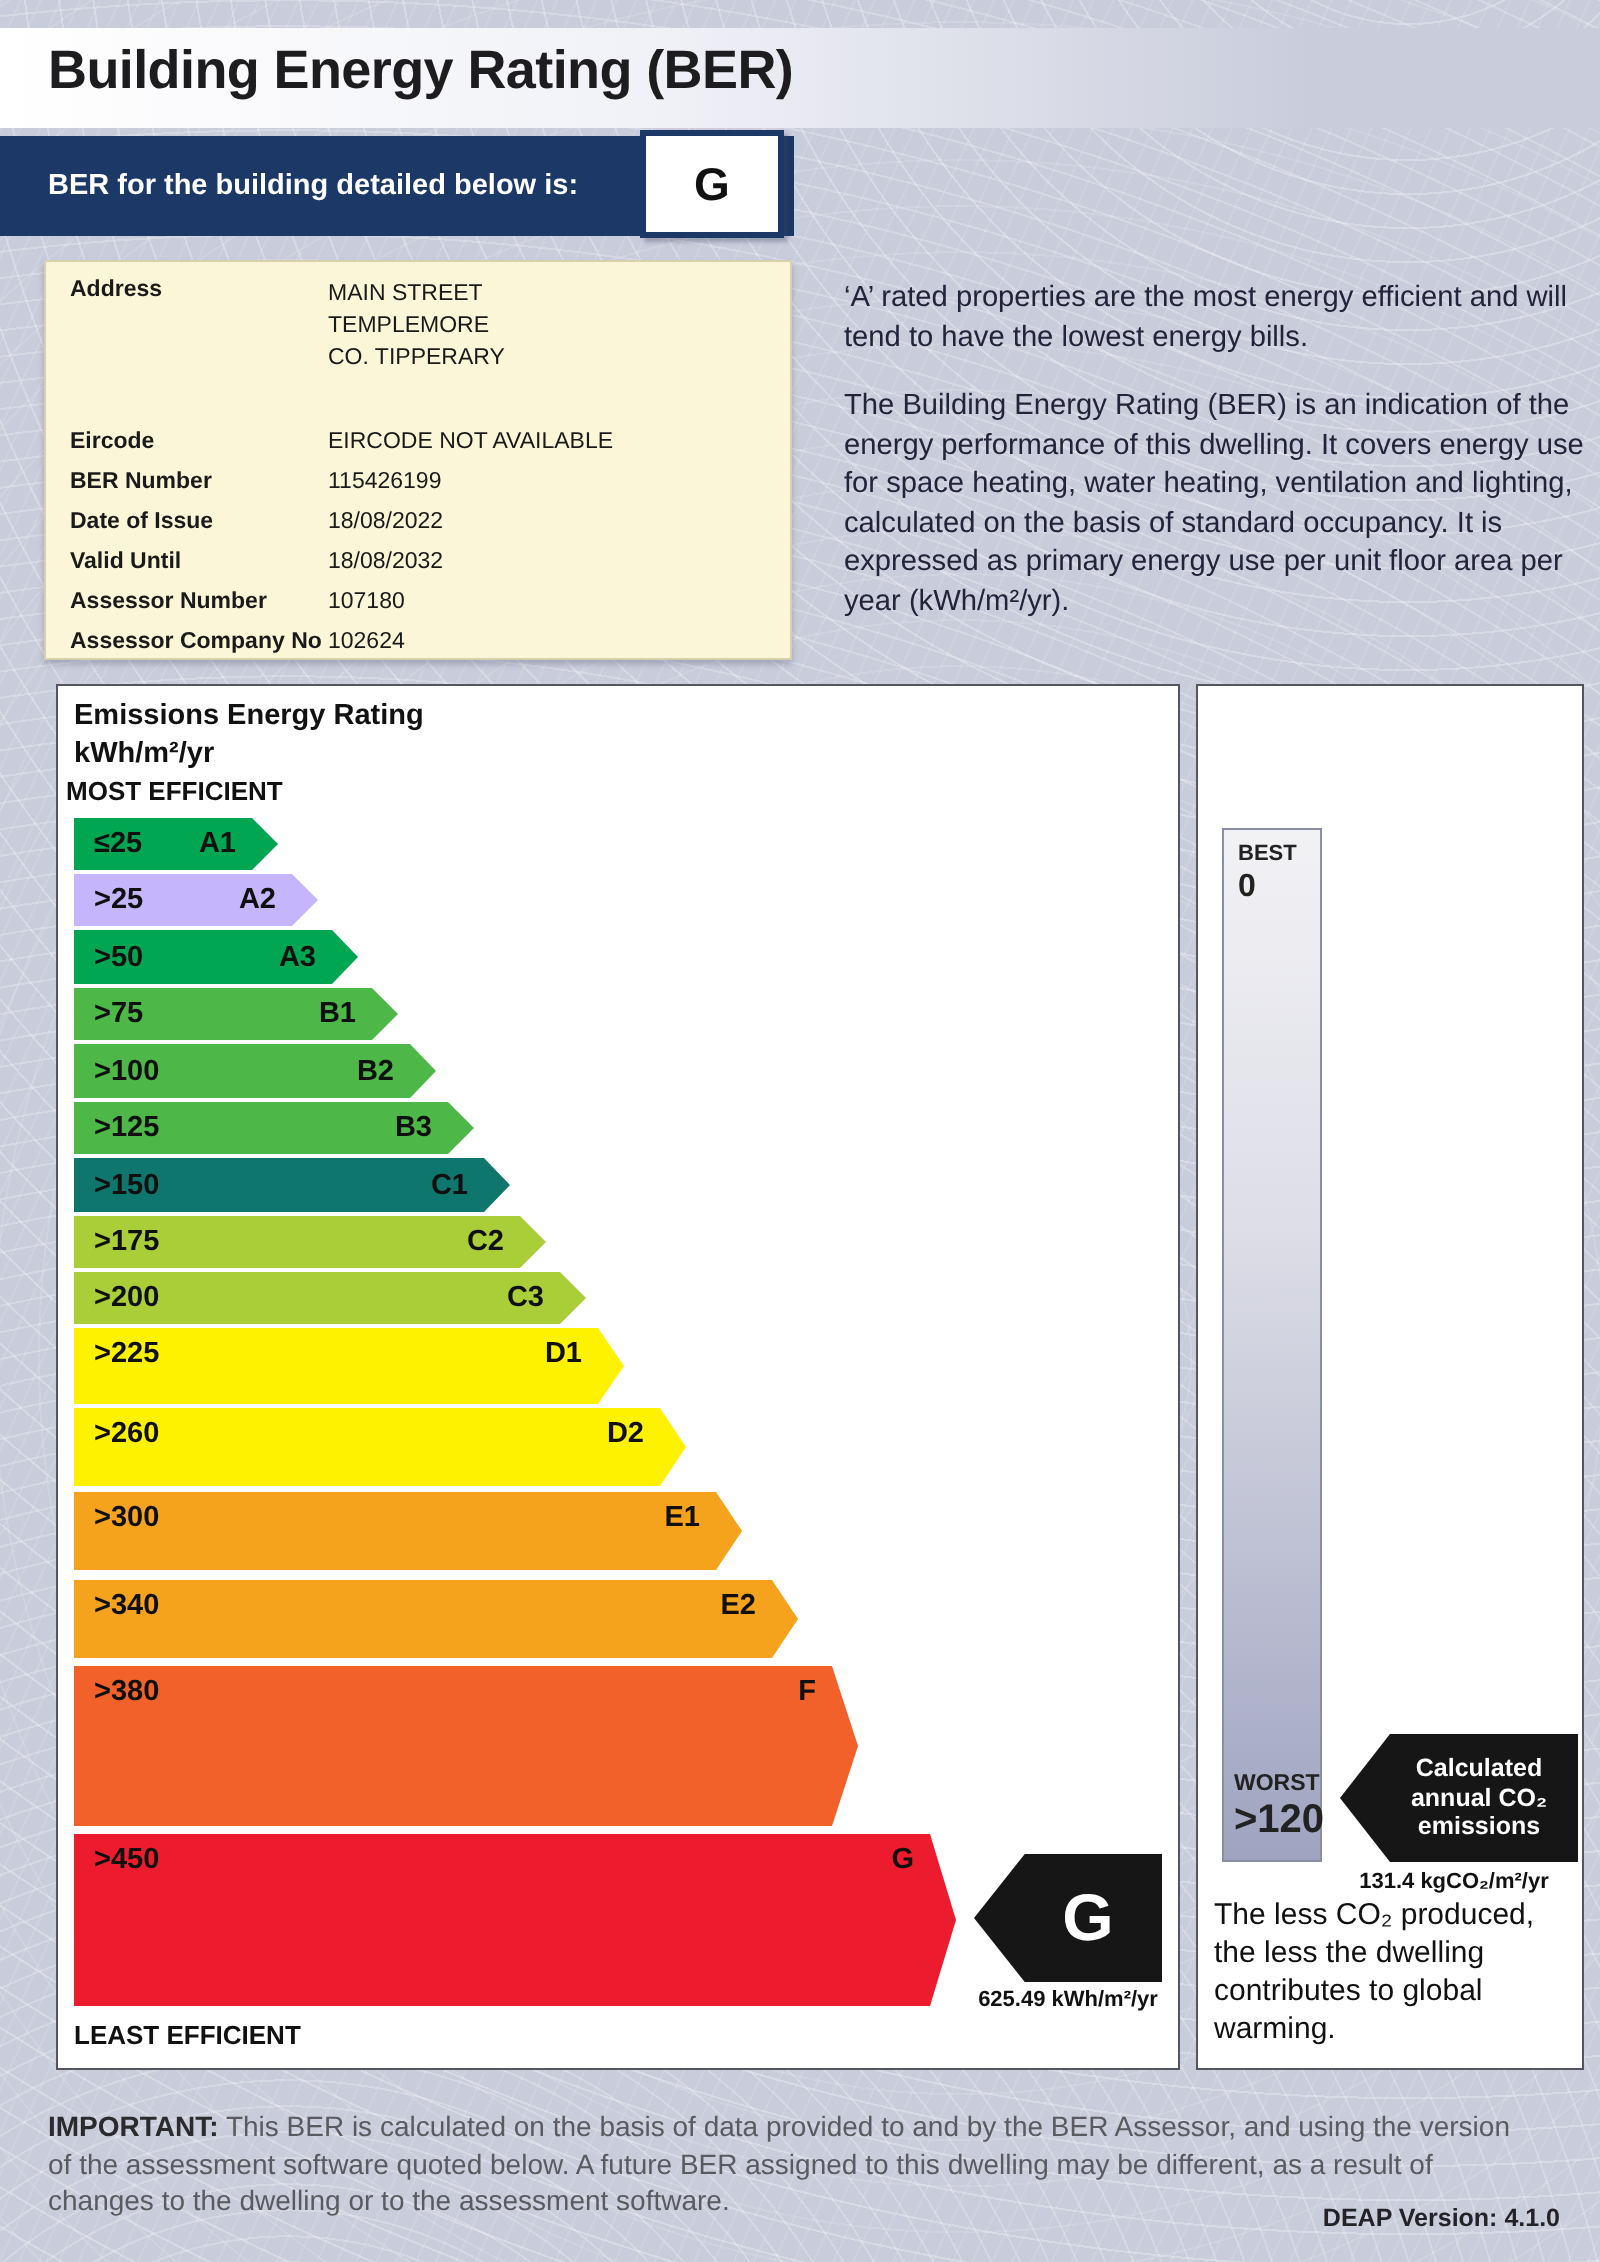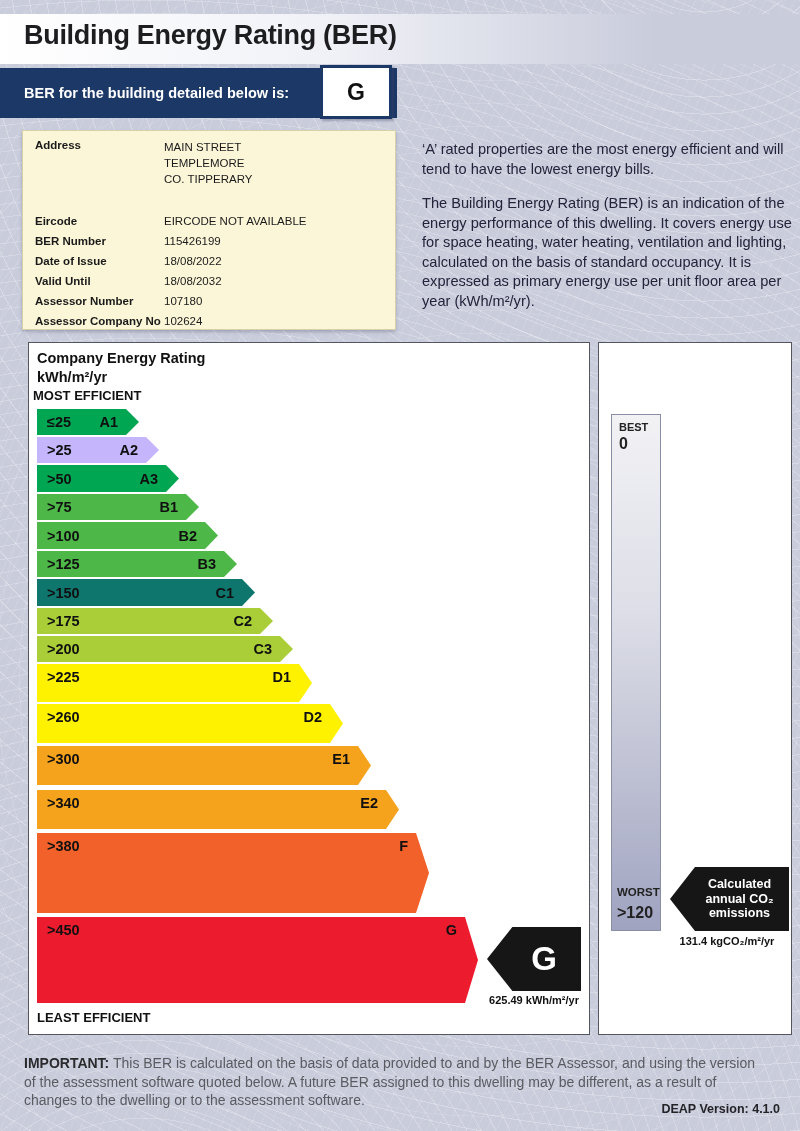--- a/index.html
+++ b/index.html
@@ -48,21 +48,21 @@
   .g-pointer{position:absolute;left:458px;top:584px;width:94px;height:64px;background:#161616;
     clip-path:polygon(0 50%,27% 0,100% 0,100% 100%,27% 100%);display:flex;align-items:center;justify-content:center;}
   .g-pointer span{color:#fff;font-size:33px;font-weight:bold;padding-left:20px;}
   .g-value{position:absolute;left:448px;top:651px;width:114px;text-align:center;font-size:11px;font-weight:bold;color:#111;}
   .co2-title{position:absolute;left:10px;top:8px;font-size:13.5px;font-weight:bold;line-height:1.28;color:#111;}
   .co2-bar{position:absolute;left:12px;top:71px;width:50px;height:517px;box-sizing:border-box;border:1px solid #8a8ea4;
     background:linear-gradient(180deg,#f2f2f5 0%,#dddee7 38%,#bcbfd2 72%,#9fa3c0 100%);}
   .best-label{position:absolute;left:7px;top:6px;font-size:11px;font-weight:bold;color:#222;}
   .best-value{position:absolute;left:7px;top:20px;font-size:16px;font-weight:bold;color:#222;}
   .worst-label{position:absolute;left:5px;bottom:32px;font-size:11.5px;font-weight:bold;color:#222;}
-  .worst-value{position:absolute;left:5px;bottom:8px;font-size:16px;font-weight:bold;color:#222;}
+  .worst-value{position:absolute;left:5px;bottom:8px;font-size:20px;font-weight:bold;color:#222;}
   .co2-arrow{position:absolute;left:71px;top:524px;width:119px;height:64px;background:#161616;
     clip-path:polygon(0 50%,21% 0,100% 0,100% 100%,21% 100%);display:flex;align-items:center;justify-content:center;}
   .co2-arrow span{display:block;width:80px;margin-left:20px;color:#fff;font-size:12.5px;font-weight:bold;line-height:1.16;text-align:center;}
   .co2-value{position:absolute;left:64px;top:592px;width:128px;text-align:center;font-size:11px;font-weight:bold;color:#111;}
   .co2-note{position:absolute;left:8px;top:606px;width:182px;font-size:15px;line-height:1.26;color:#111;}
   .important{position:absolute;left:24px;top:1040px;width:742px;font-size:14px;line-height:1.33;color:#5a5b61;}
   .important .imp-lbl{font-weight:bold;color:#2b2b2e;}
   .deap{position:absolute;right:20px;top:1102px;font-size:12.5px;font-weight:bold;color:#232327;}
 </style>
 </head>
@@ -97,21 +97,21 @@
     <div class="detail-row" style="top:184px"><span class="lbl">Assessor Company No</span><span>102624</span></div>
   </div>
 
   <div class="intro">
     <p>‘A’ rated properties are the most energy efficient and will tend to have the lowest energy bills.</p>
     <p>The Building Energy Rating (BER) is an indication of the energy performance of this dwelling.  It covers energy use for space heating, water heating, ventilation and lighting, calculated on the basis of standard occupancy. It is expressed as primary energy use per unit floor area per year (kWh/m²/yr).</p>
   </div>
 
   <div class="panel ber-panel">
     <div class="ber-head">
-      <div>Company Energy Rating</div>
+      <div>Emissions Energy Rating</div>
       <div>kWh/m²/yr</div>
     </div>
     <div class="most">MOST EFFICIENT</div>
     <div id="bands">
         <div class="band" style="top: 66px; height: 26px; width: 102px; background: rgb(0, 166, 81);">
           <span class="thr">≤25</span>
           <span class="grd">A1</span>
         </div>
         <div class="band" style="top: 94px; height: 26px; width: 122px; background: #c4b5fd;">
           <span class="thr">&gt;25</span>
@@ -181,19 +181,20 @@
     <div class="co2-bar">
       <span class="best-label">BEST</span>
       <span class="best-value">0</span>
       <span class="worst-label">WORST</span>
       <span class="worst-value">&gt;120</span>
     </div>
     <div class="co2-arrow">
       <span>Calculated annual CO₂ emissions</span>
     </div>
     <div class="co2-value">131.4 kgCO₂/m²/yr</div>
+    <div class="co2-note">The less CO₂ produced, the less the dwelling contributes to global warming.</div>
   </div>
 
   <p class="important"><span class="imp-lbl">IMPORTANT:</span> <span>This BER is calculated on the basis of data provided to and by the BER Assessor, and using the version of the assessment software quoted below.  A future BER assigned to this dwelling may be different, as a result of changes to the dwelling or to the assessment software.</span></p>
 
   <div class="deap">DEAP Version: 4.1.0</div>
 
 </div>
 
 </body></html>

